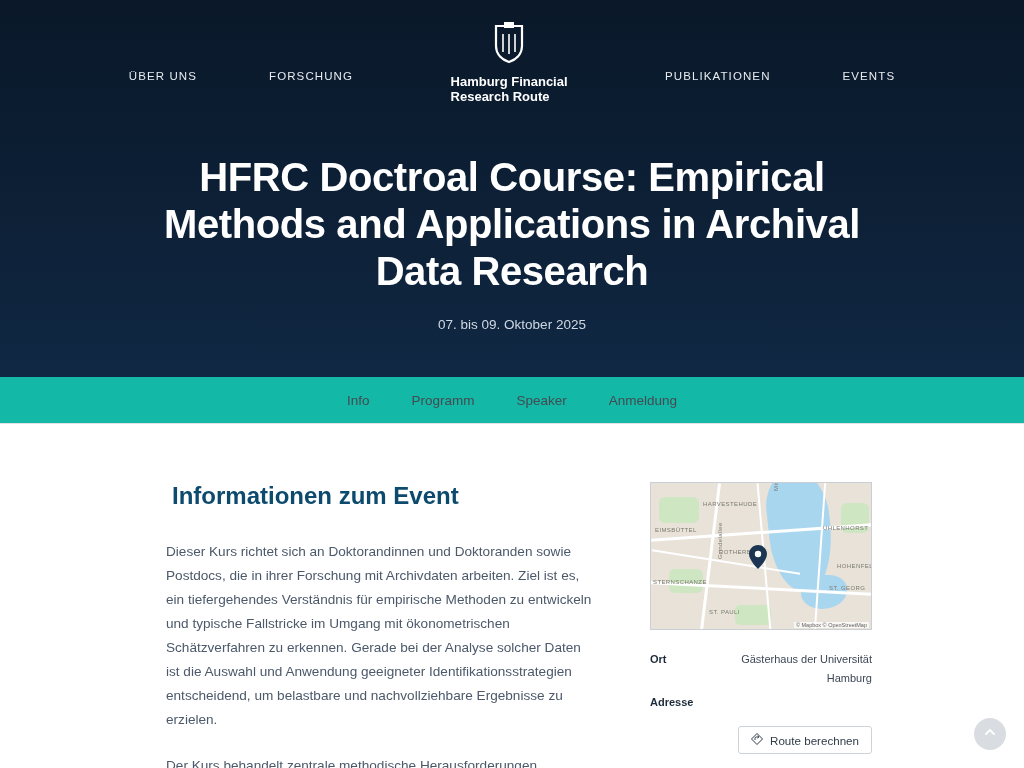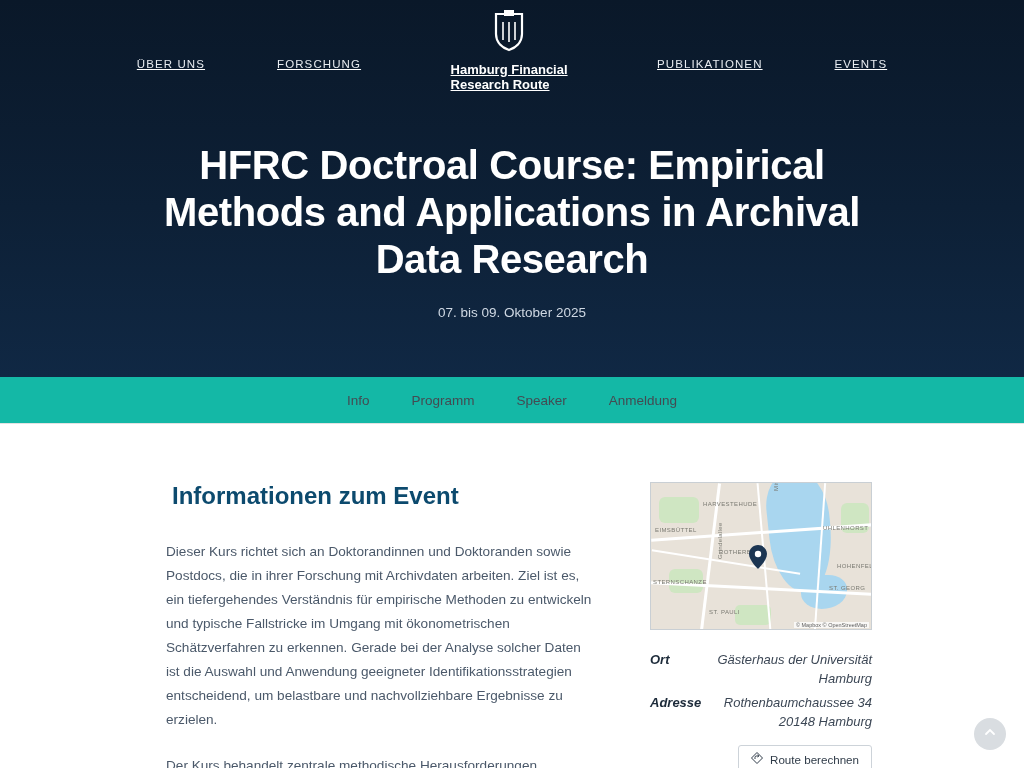--- a/index.html
+++ b/index.html
@@ -17,23 +17,22 @@
     position: relative;
     width: 100%;
     height: 377px;
     background: linear-gradient(180deg, #0a1829 0%, #0d2036 55%, #102844 100%);
     color: #ffffff;
   }
   .navbar {
     display: flex;
     align-items: flex-start;
     justify-content: center;
-    padding-top: 10px;
-    gap: 8px;
-    text-decoration: underline;
+    padding-top: 22px;
+    gap: 16px;
   }
   .nav-left, .nav-right {
     display: flex;
     align-items: center;
     gap: 72px;
     padding-top: 48px;
   }
   .nav-left { margin-right: 60px; }
   .nav-right { margin-left: 60px; }
   .nav-item {
@@ -168,24 +167,23 @@
   .map-attr {
     position: absolute; right: 2px; bottom: 1px;
     font-size: 5.5px; color: #5d5d5d;
     background: rgba(255,255,255,0.75);
     padding: 0 2px;
   }
 
   .info-rows { margin-top: 20px; }
   .info-row {
     display: flex;
-    font-size: 13px;
+    font-size: 11px;
     line-height: 19px;
     margin-bottom: 5px;
-    font-style: italic;
   }
   .info-key {
     width: 52px;
     font-weight: bold;
     color: #1d2b3a;
     flex: none;
   }
   .info-val {
     flex: 1;
     text-align: right;
@@ -308,24 +306,20 @@
         <div class="map-attr">© Mapbox © OpenStreetMap</div>
       </div>
 
       <div class="info-rows">
         <div class="info-row">
           <div class="info-key">Ort</div>
           <div class="info-val">Gästerhaus der Universität Hamburg</div>
         </div>
         <div class="info-row">
           <div class="info-key">Adresse</div>
-          <div class="info-val">
-            <div>Rothenbaumchaussee 34</div>
-            <div>20148 Hamburg</div>
-          </div>
         </div>
       </div>
 
       <div class="route-wrap">
         <div class="route-btn">
           <span>
             <svg width="12" height="12" viewBox="0 0 12 12">
               <path d="M6 0.5 L11.5 6 L6 11.5 L0.5 6 Z" fill="none" stroke="#2f3b48" stroke-width="1"></path>
               <path d="M4 7 v-1.6 a1.4 1.4 0 0 1 1.4 -1.4 H7.6" fill="none" stroke="#2f3b48" stroke-width="1"></path>
               <path d="M6.6 2.9 L7.9 4 L6.6 5.1" fill="none" stroke="#2f3b48" stroke-width="1"></path>

